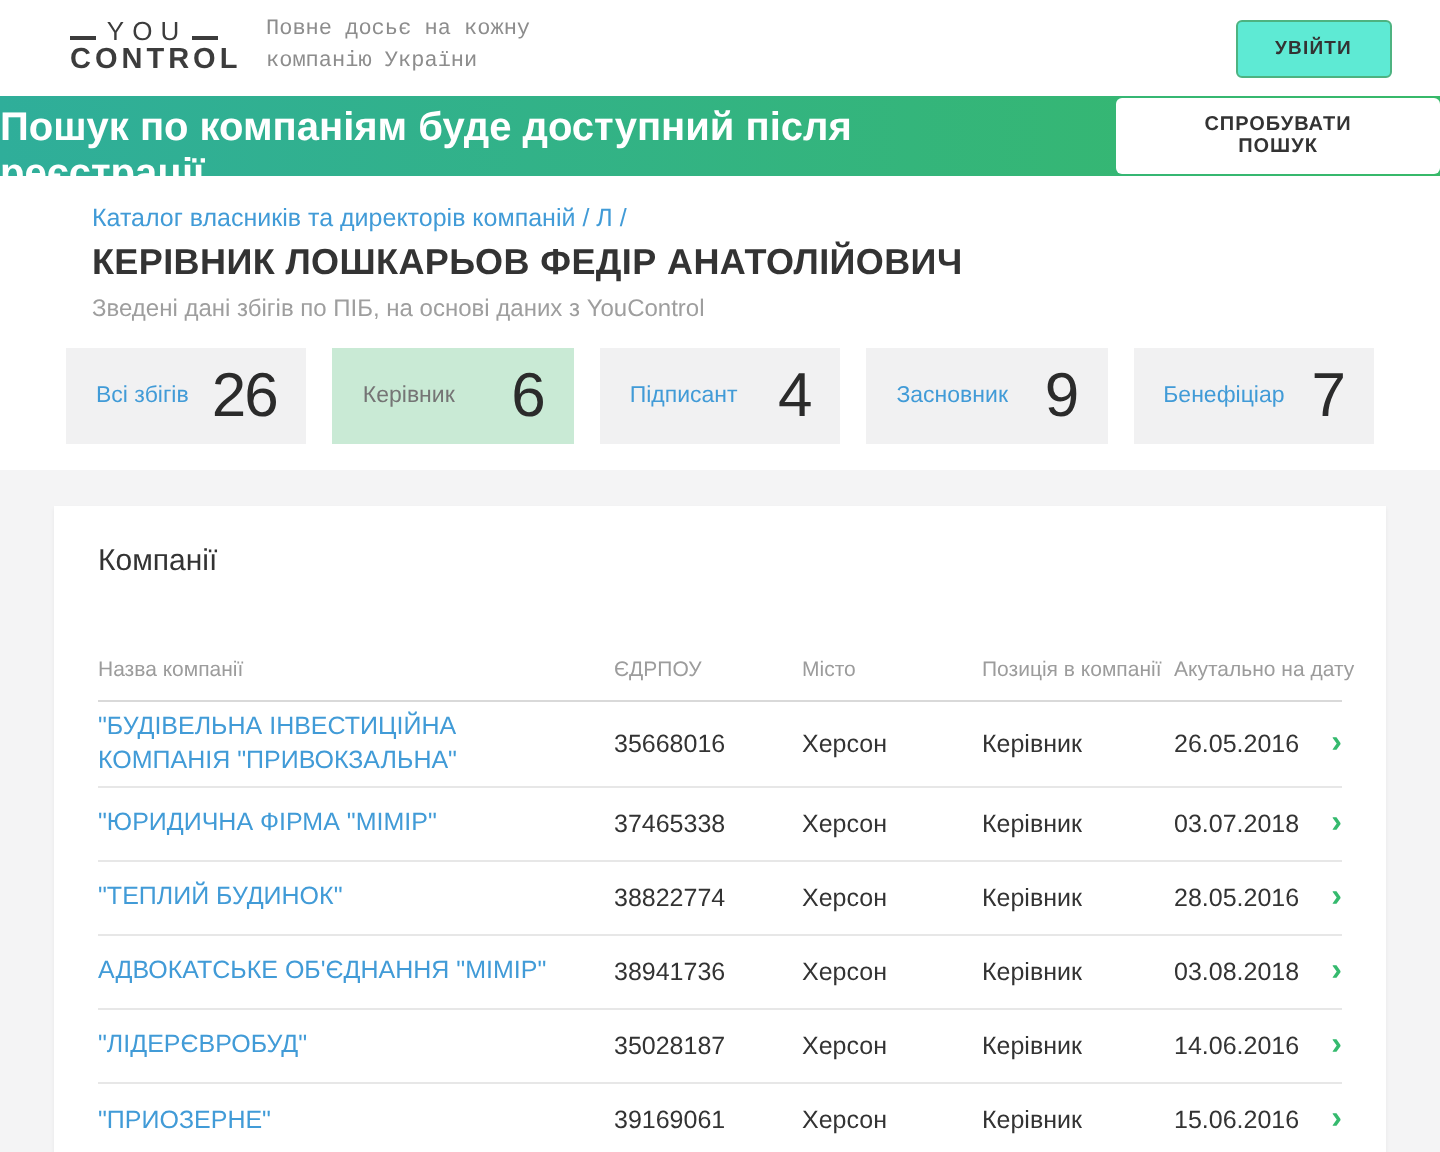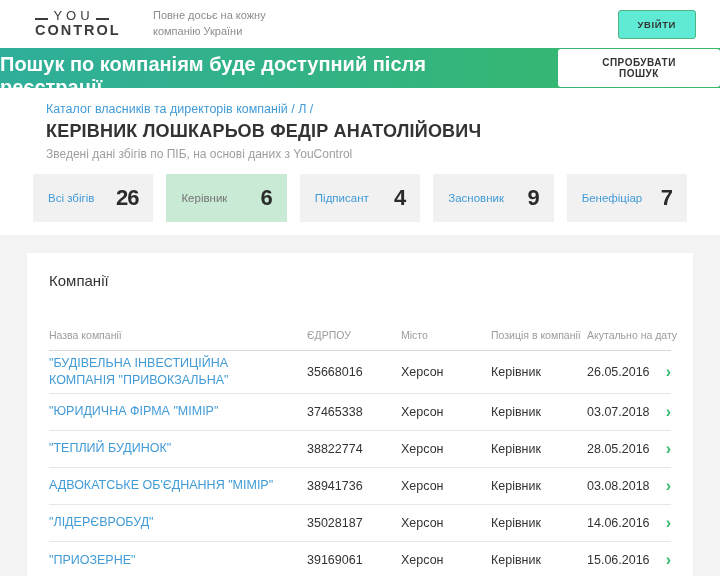--- a/index.html
+++ b/index.html
@@ -16,21 +16,21 @@
     height:48px; background:#fff;
     display:flex; align-items:center;
     padding:0 24px 0 35px;
     flex:0 0 auto;
   }
   .logo { display:flex; flex-direction:column; width:74px; cursor:pointer; color:#3c3c3c; }
   .logo-you { display:flex; align-items:flex-end; justify-content:center; font-size:13px; font-weight:400; letter-spacing:4px; line-height:1; }
   .logo-rule { flex:1; height:2px; background:#3c3c3c; margin-bottom:2px; }
   .logo-you span { padding:0 2px 0 5px; }
   .logo-control { font-size:14.5px; font-weight:700; letter-spacing:2px; line-height:1.15; text-align:center; }
-  .tagline { margin-left:44px; width:160px; font-size:11px; color:#8d8d8d; line-height:1.45; }
+  .tagline { margin-left:24px; width:160px; font-size:11px; color:#8d8d8d; line-height:1.45;font-family:Liberation Mono, monospace; }
   .login-btn {
     margin-left:auto; background:#5eead4;
     border:1px solid var(--button-border-green,#4db381);
     border-radius:3px; padding:8px 19px;
     font-family:inherit; font-size:9.5px; font-weight:700; letter-spacing:.6px;
     color:#333; cursor:pointer;
   }
   
   .banner {
     height:40px; flex:0 0 auto;
@@ -48,21 +48,21 @@
   .breadcrumb { font-size:12.5px; color:var(--link-blue,#419bd7); margin-left:13px; cursor:pointer; }
   .title { font-size:18px; font-weight:700; color:#333; margin:5px 0 0 13px; letter-spacing:.2px; }
   .subtitle { font-size:12px; color:#9e9e9e; margin:5px 0 0 13px; }
   .tabs { display:flex; gap:13px; margin-top:13px; }
   .tab {
     flex:1; height:48px; background:var(--tab-bg,#f1f1f2);
     display:flex; align-items:center; justify-content:space-between;
     padding:0 15px; cursor:pointer;
   }
   .tab-label { font-size:11.5px; color:var(--link-blue,#419bd7); }
-  .tab-count { font-size:22px; font-weight:700; color:#2b2b2b; letter-spacing:-1px; }
+  .tab-count { font-size:31px; font-weight:400; color:#2b2b2b; letter-spacing:-1px; }
   .tab.active { background:var(--active-tab-bg,#c9ead5); }
   .tab.active .tab-label { color:#757575; }
   
   .content { flex:1; background:#f4f4f5; padding:18px 27px 6px; }
   .card {
     background:#fff; height:100%;
     padding:19px 22px 12px;
     box-shadow:0 1px 2px rgba(0,0,0,.05);
   }
   .card-heading { font-size:15px; font-weight:400; color:#333; margin-bottom:40px; }

